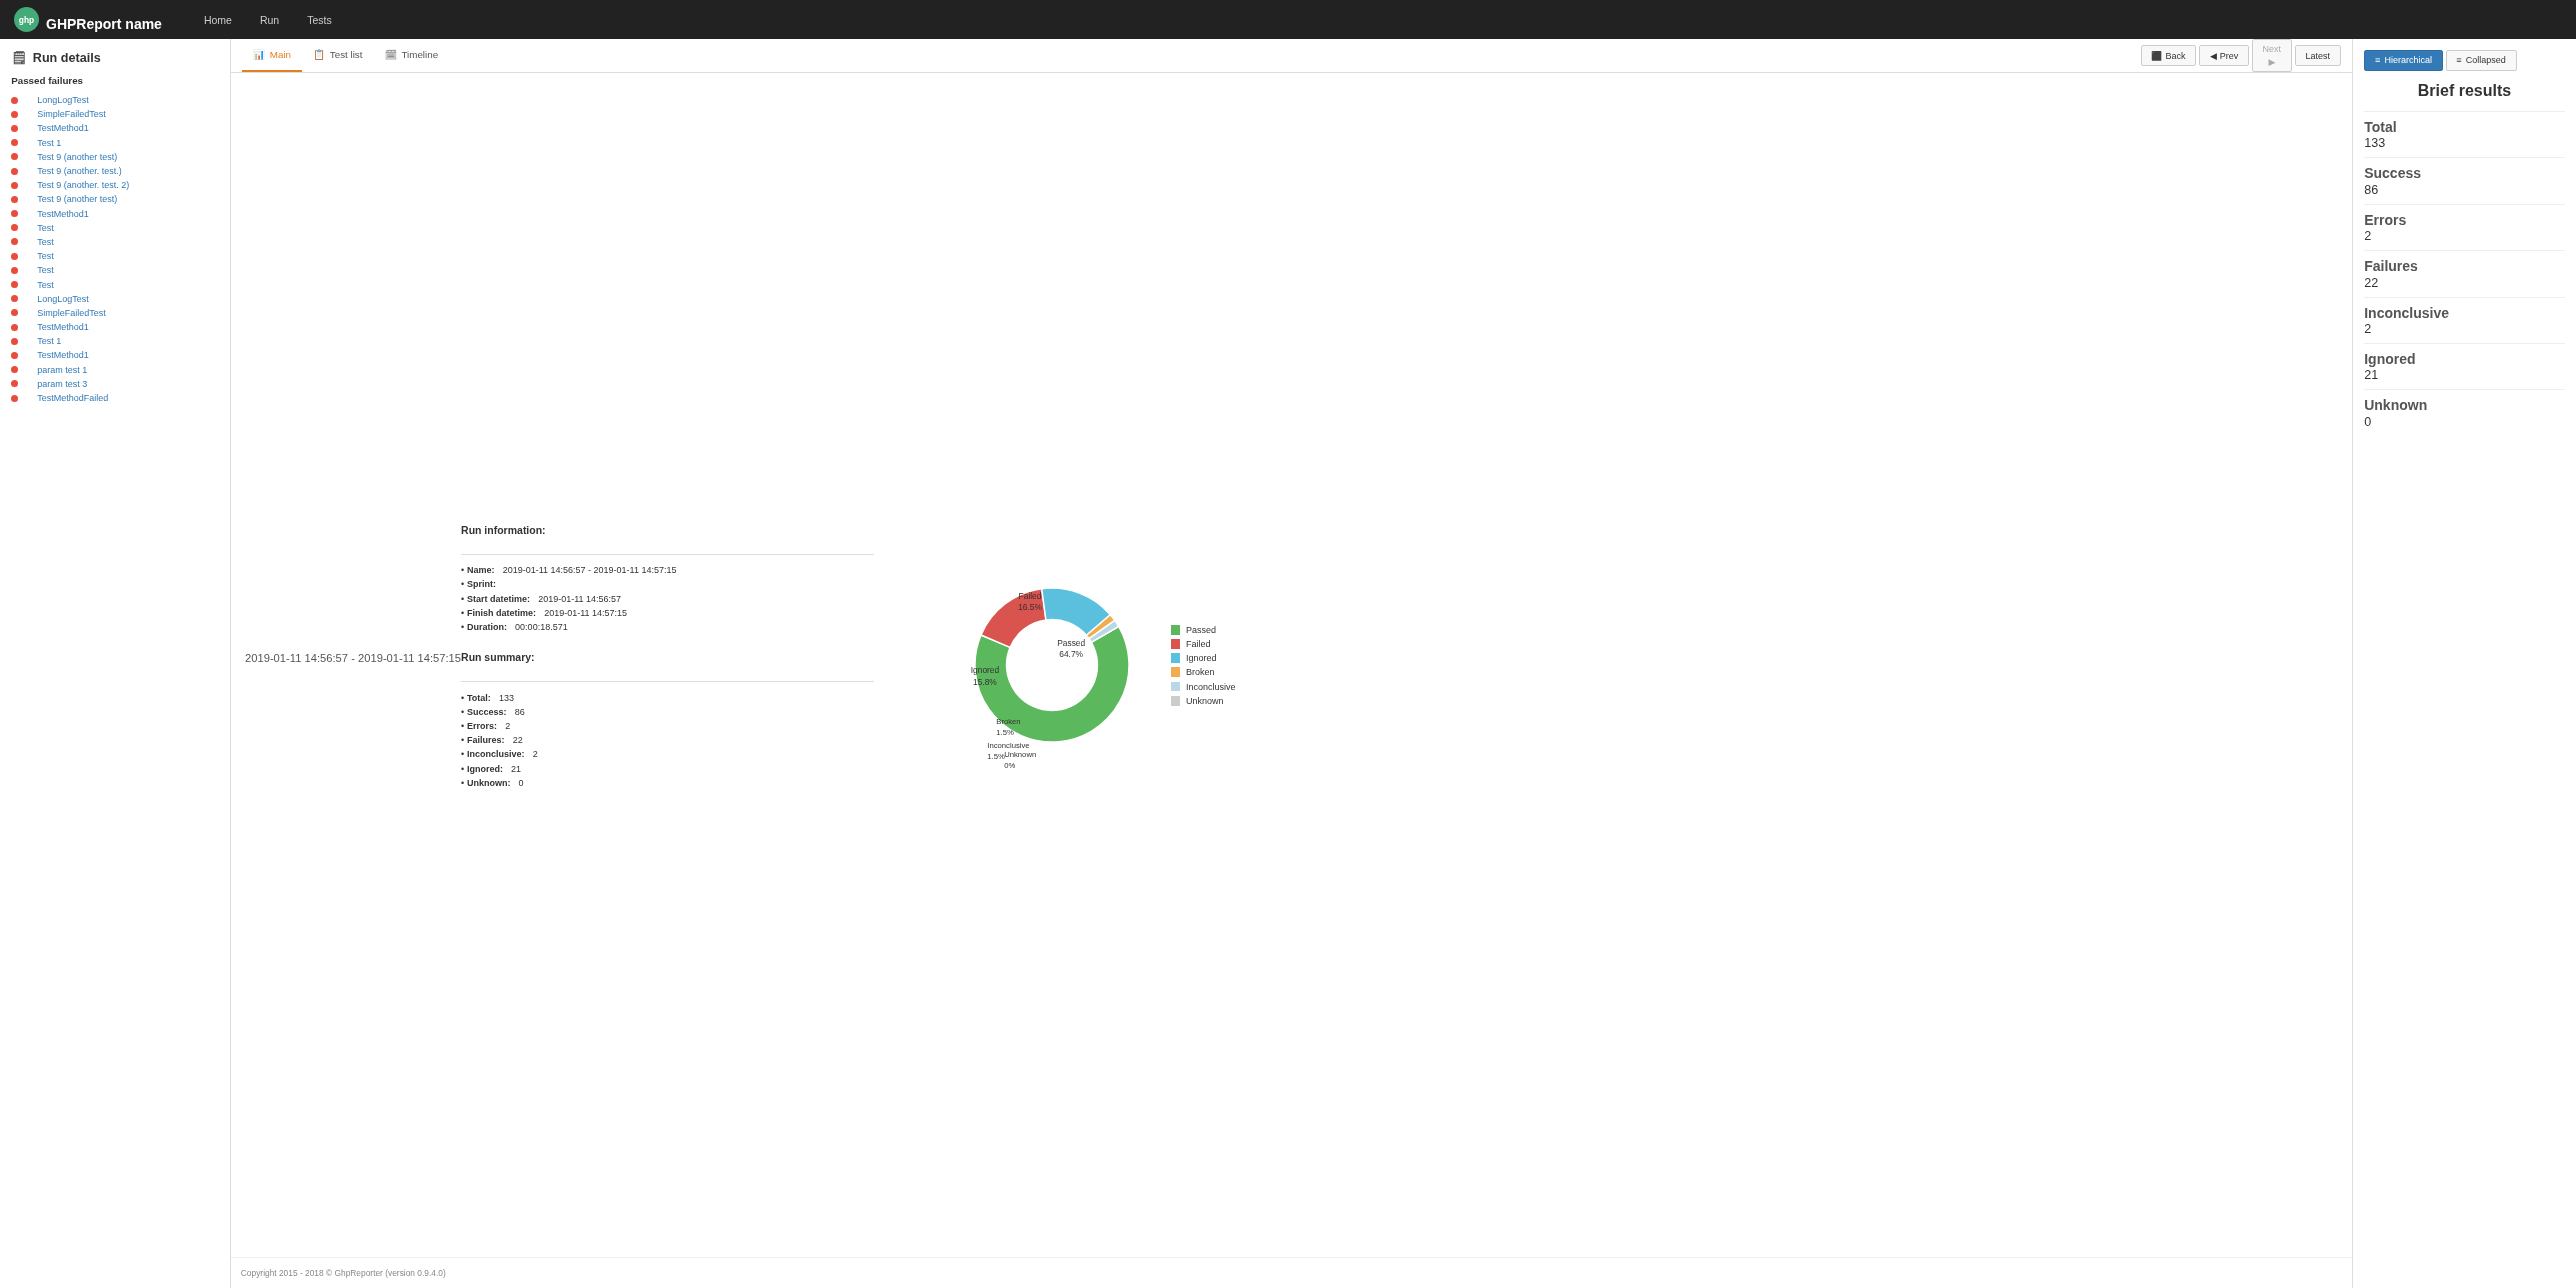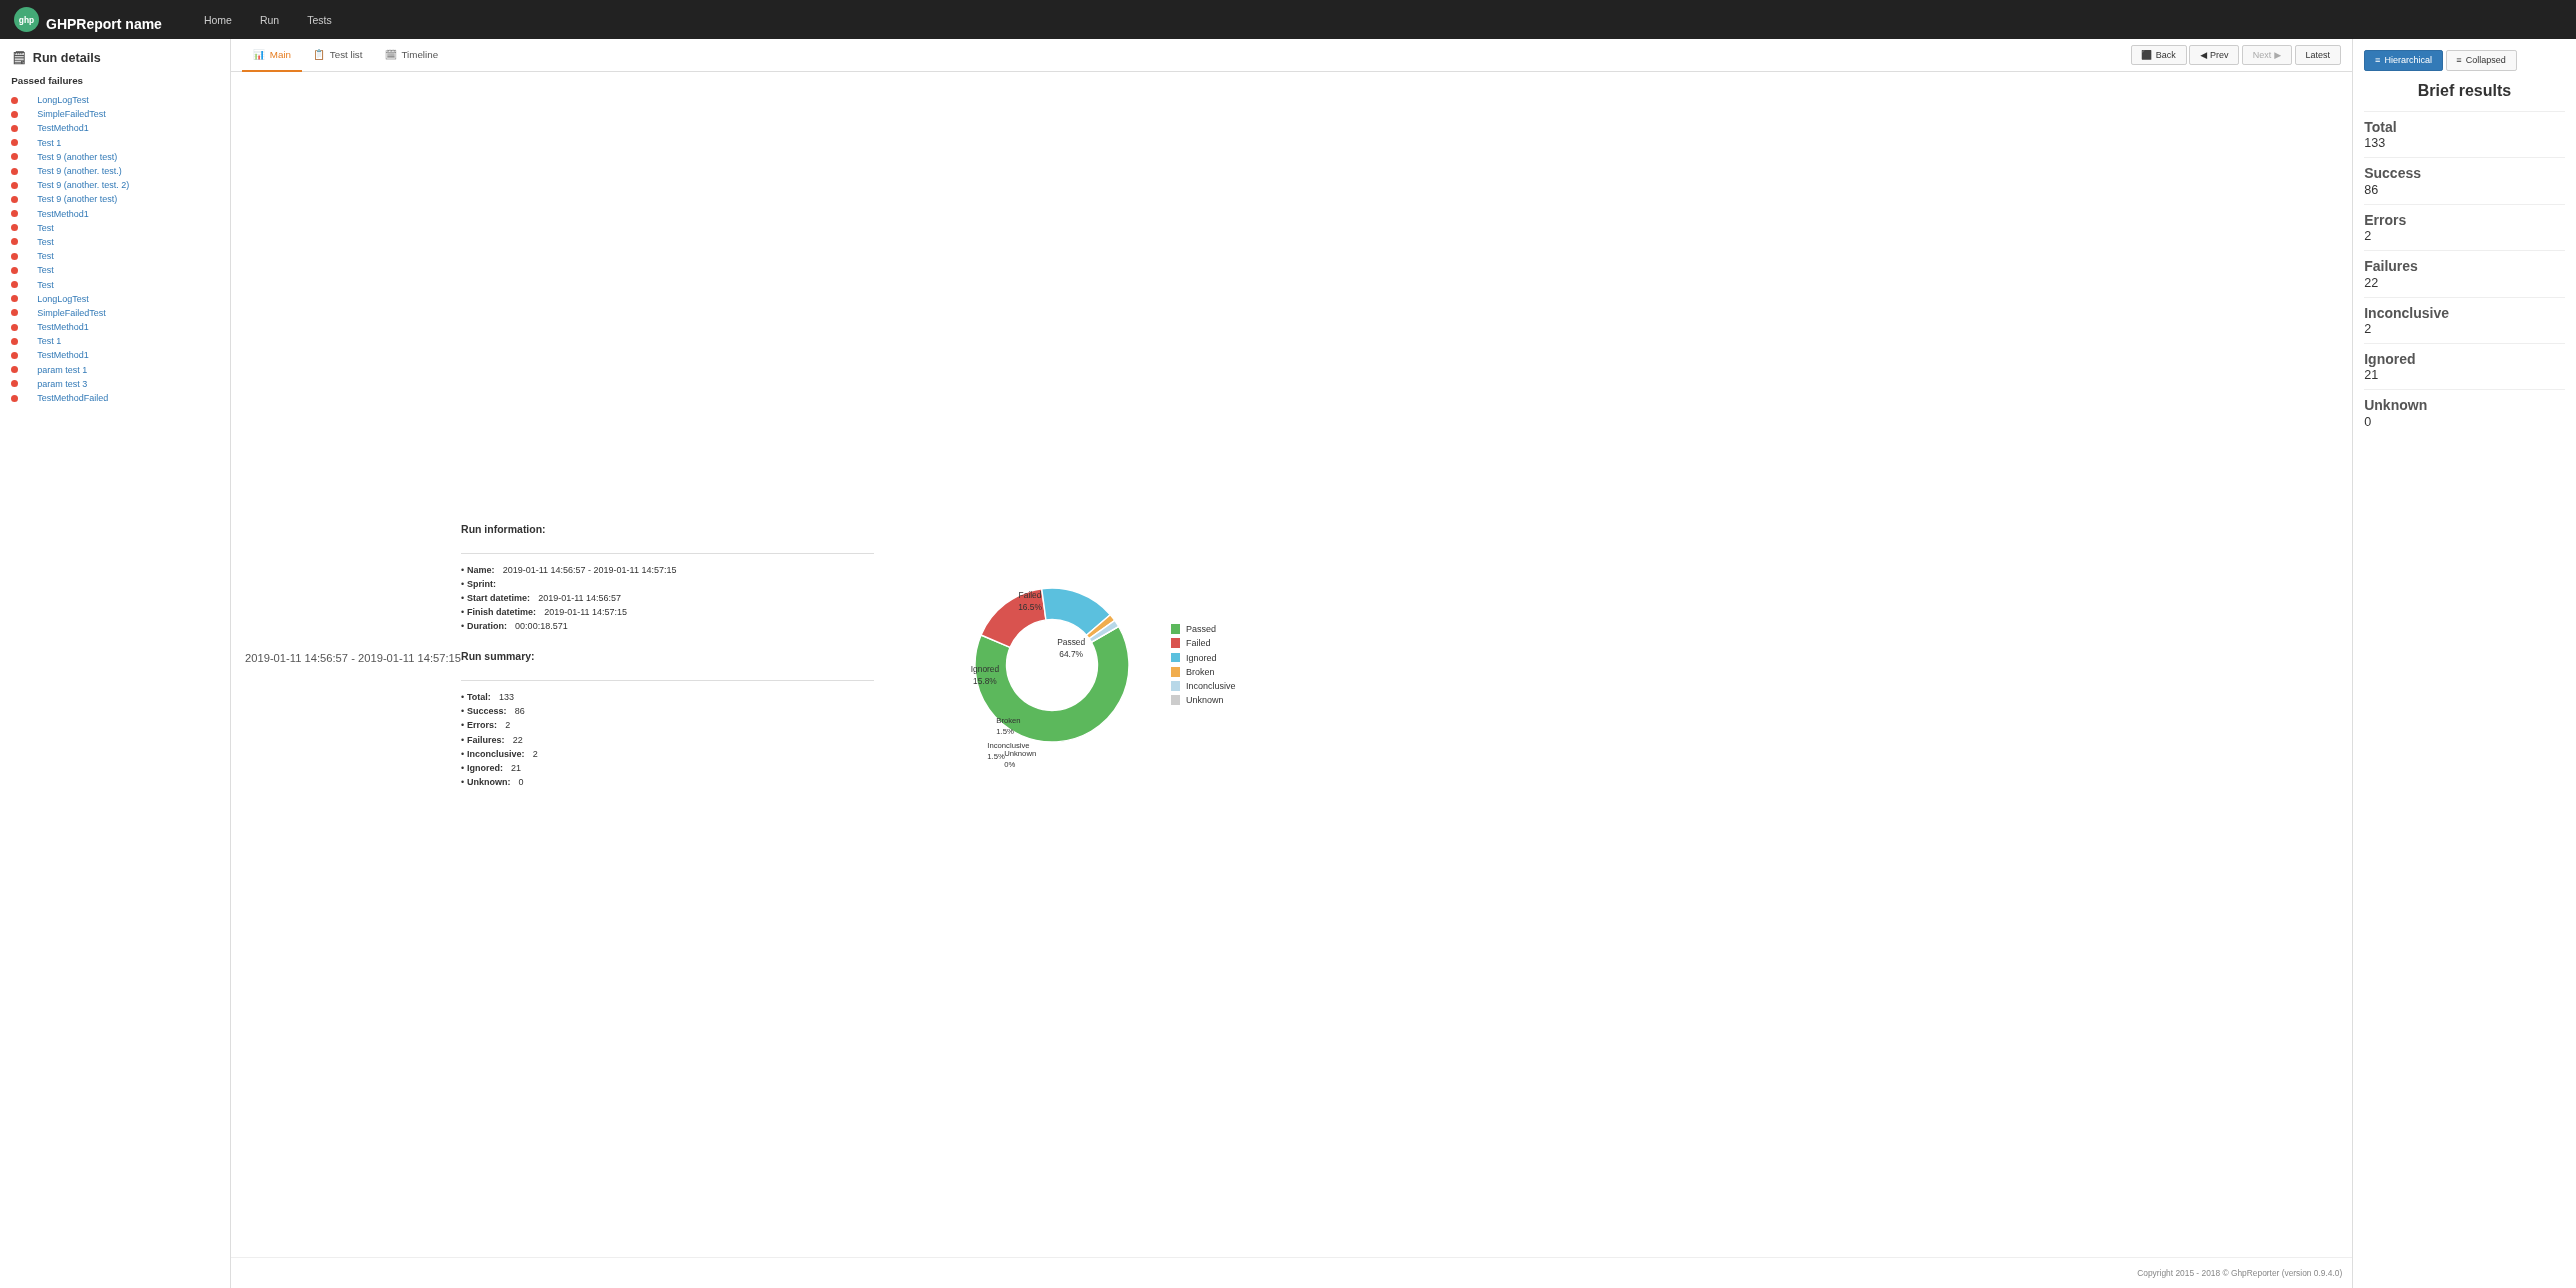--- a/index.html
+++ b/index.html
@@ -133,21 +133,21 @@
       border: 0.7px solid #ccc;
       background: #f8f8f8;
       cursor: pointer;
       font-size: 9px;
       color: #333;
       border-radius: 2.1px;
       display: flex;
       align-items: center;
       gap: 2.8px;
     }
-    .nav-btn.active-btn { color: #aaa; }
+    .nav-btn.active-btn { color: #aaa; flex-direction: column; }
 
     
     .main-content {
       flex: 1;
       overflow-y: auto;
       padding: 14px;
       display: flex;
       flex-direction: row;
       align-items: center;
     }
@@ -265,21 +265,21 @@
       color: #555;
     }
     .result-value {
       font-size: 12.6px;
       color: #333;
       margin-top: 1.4px;
     }
 
     
     .footer {
-      text-align: right;
+      text-align: left;
       padding: 9.8px;
       font-size: 8.4px;
       color: #888;
       border-top: 0.7px solid #eee;
     }
 
     
     .donut-container {
       position: relative;
       width: 196px;

